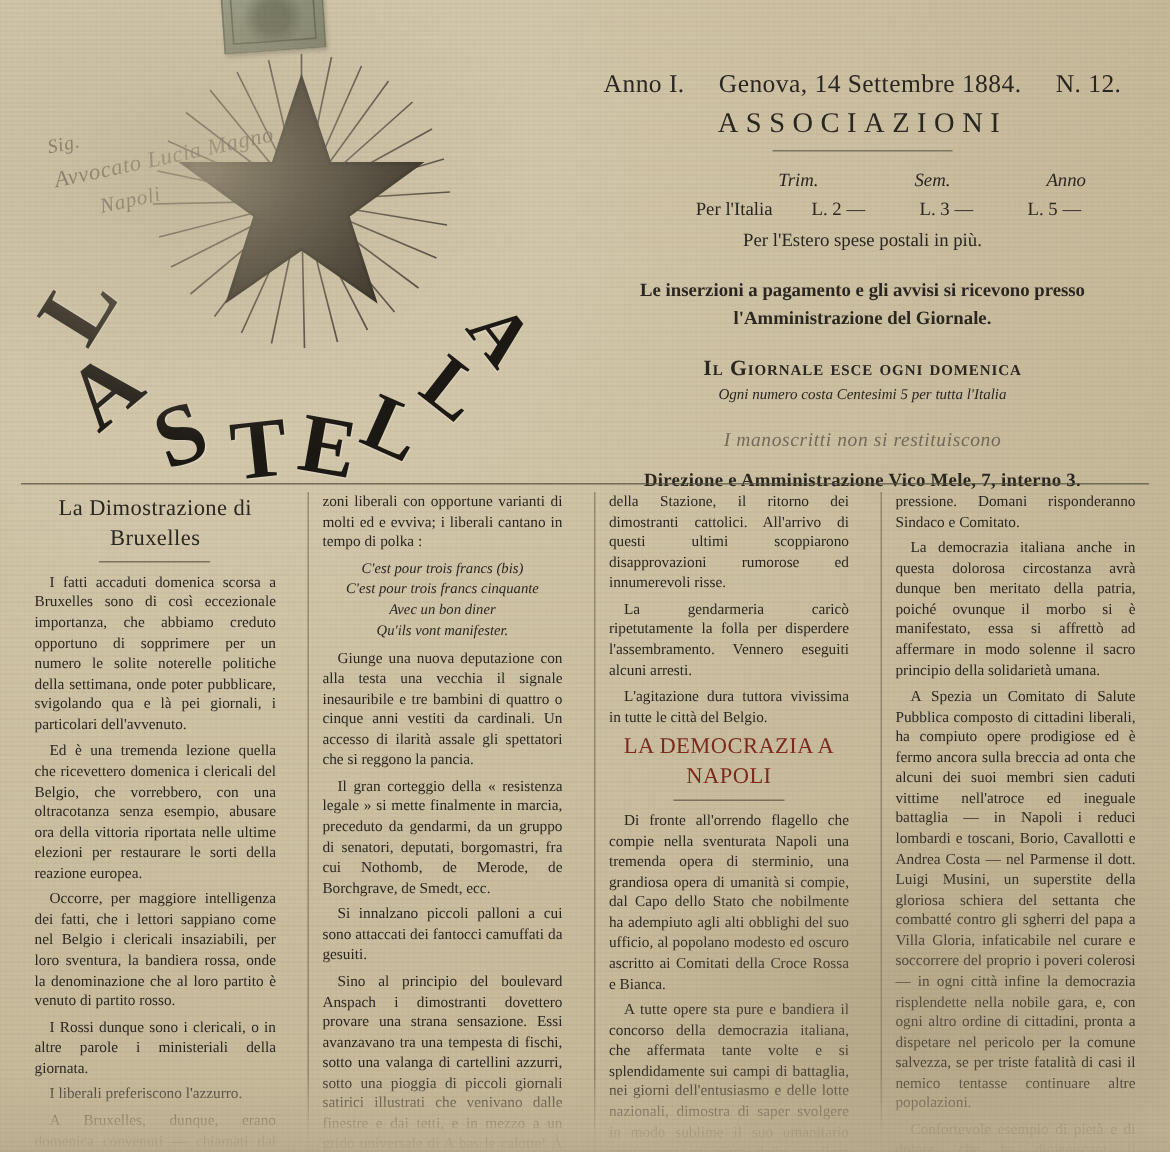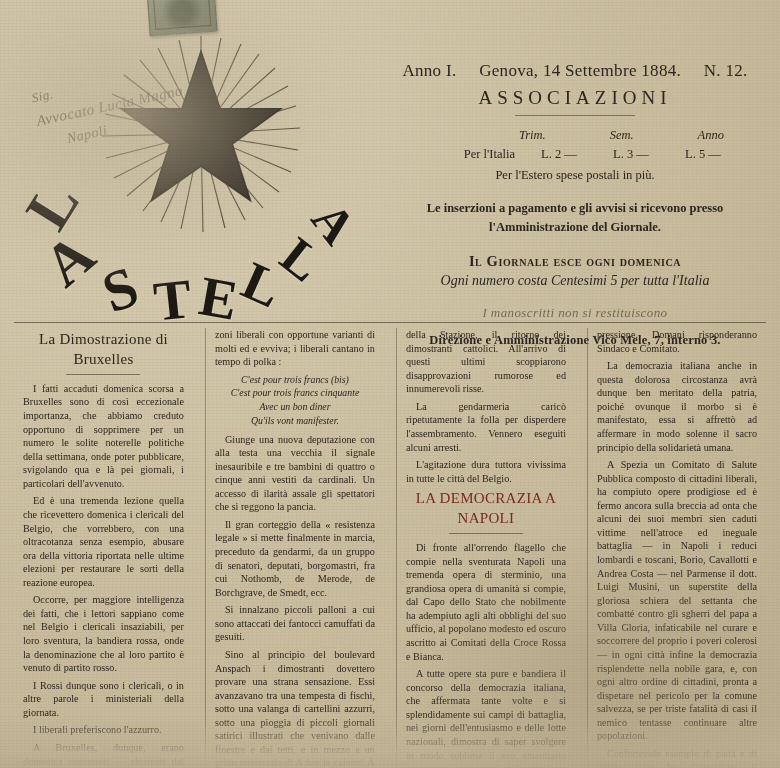--- a/index.html
+++ b/index.html
@@ -92,21 +92,21 @@
   .logo-letters span {
     position: absolute;
     font-family: "Liberation Serif", serif;
     font-weight: bold;
     color: #1c1813;
     text-shadow: 1px 1px 0 rgba(255,255,255,.22);
   }
 
   .head-right {
     position: absolute;
-    left: 382px; top: 61px;
+    left: 382px; top: 46px;
     width: 386px;
     text-align: center;
   }
   .issue-line {
     font-size: 17px;
     letter-spacing: .3px;
     margin-bottom: 6px;
   }
   .issue-line .sp { display:inline-block; }
   .assoc-title {
@@ -140,21 +140,21 @@
     font-weight: bold;
   }
   .giornale {
     margin-top: 16px;
     font-size: 14.5px;
     font-weight: bold;
     font-variant: small-caps;
     letter-spacing: .6px;
   }
   .prezzo {
-    font-size: 14px; font-style: italic; margin-top: 3px;
+    font-size: 10px; font-style: italic; margin-top: 3px;
   }
   .manoscritti {
     margin-top: 16px;
     font-size: 13px;
     font-style: italic;
     opacity: .55;
     letter-spacing: .4px;
   }
   .direzione {
     margin-top: 12px;

